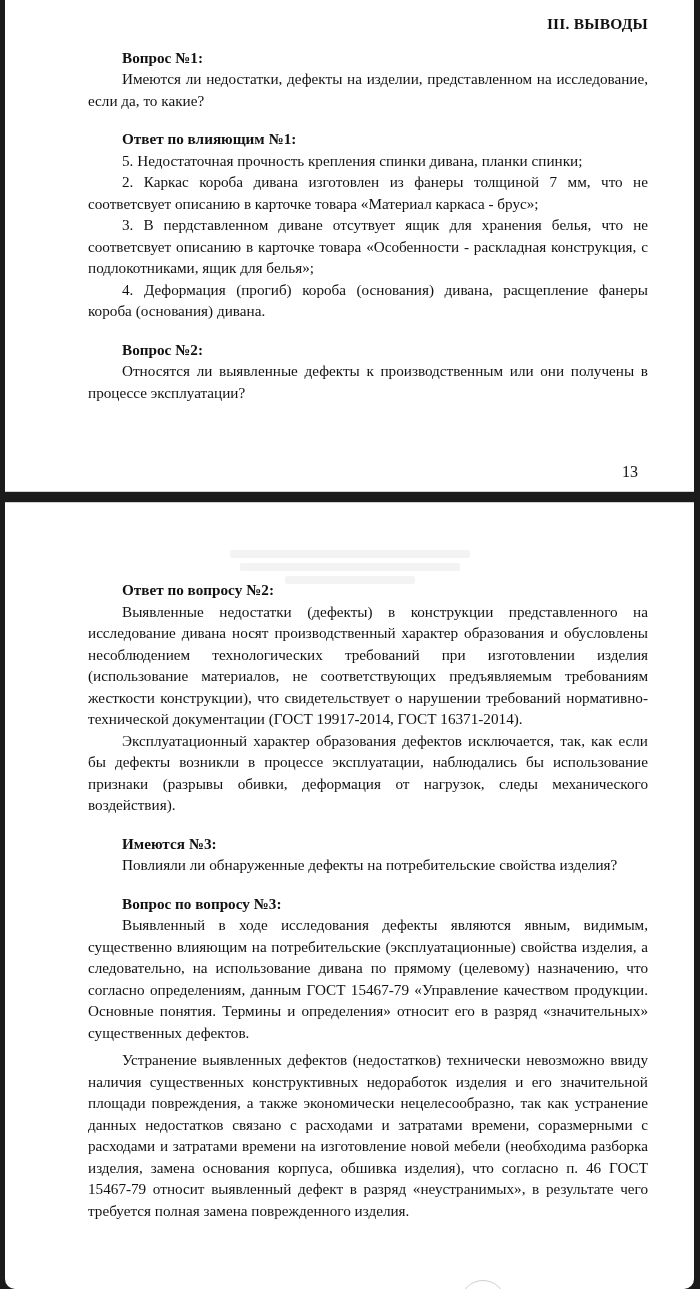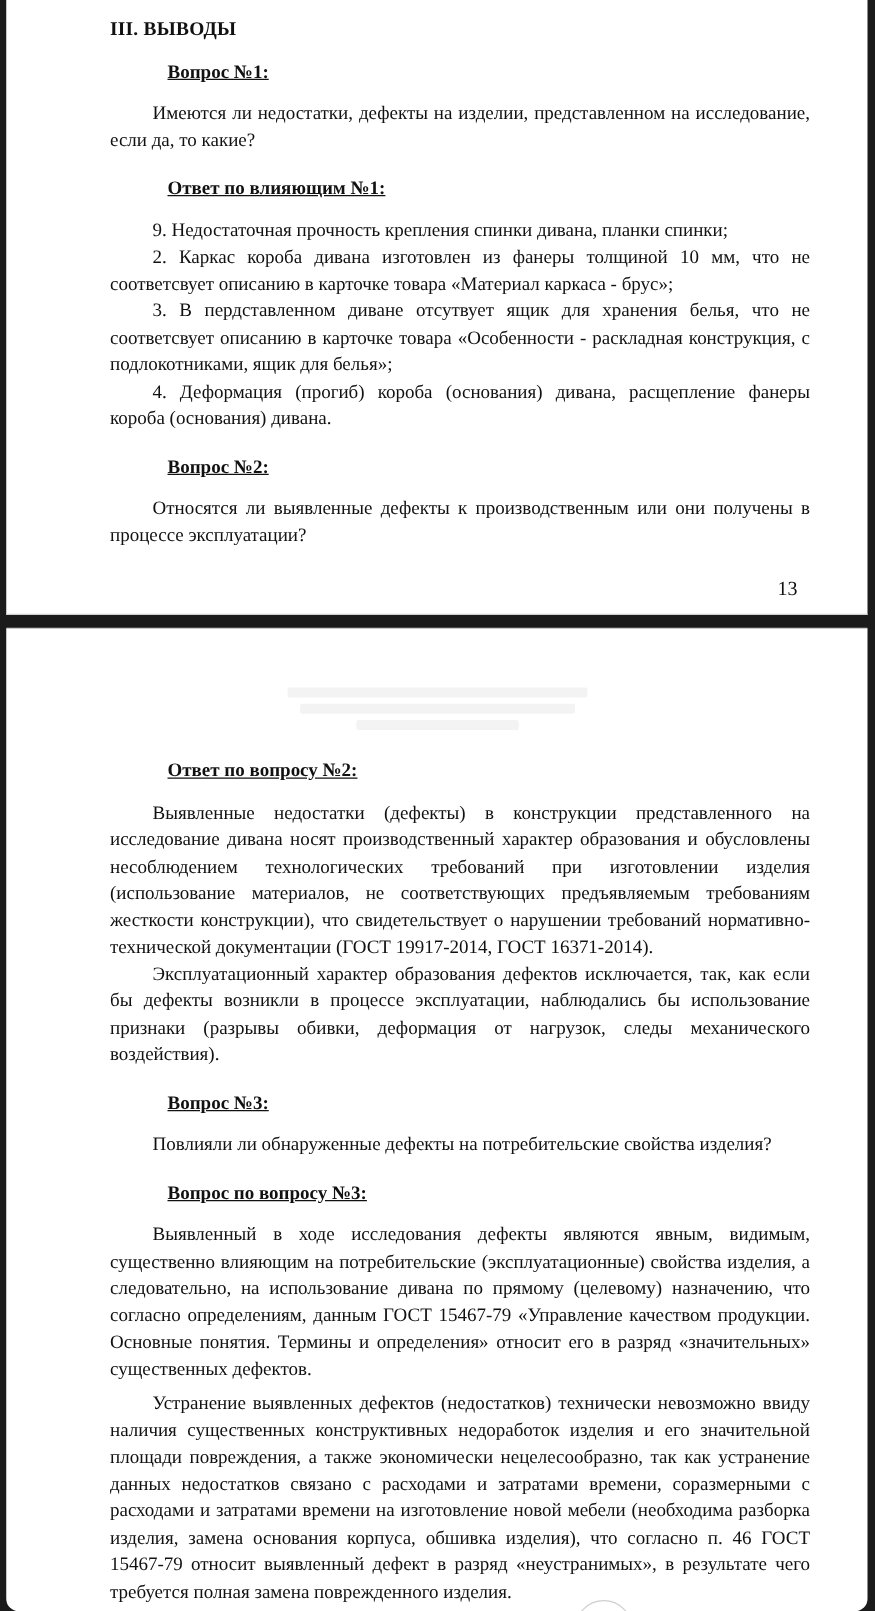--- a/index.html
+++ b/index.html
@@ -16,23 +16,23 @@
       box-sizing:border-box;
     }
     #page1 { top:0; height:492px; border-bottom:1px solid #d0d0d0; }
     #page2 { top:502px; height:787px; border-top:1px solid #d0d0d0; border-radius:0 0 10px 10px; }
     .content {
       position:absolute; left:83px; width:560px;
       font-size:15.2px; line-height:21.5px;
       text-align:justify;
     }
     #page1 .content { top:13px; }
-    #page2 .content { top:91px; }
-    .title { text-align:left; font-weight:bold; font-size:15.5px; margin:0 0 12px 0; letter-spacing:0.2px; }
-    .heading { font-weight:bold; margin:12px; text-indent:34px;text-decoration:underline; }
+    #page2 .content { top:76px; }
+    .title { text-align:right; font-weight:bold; font-size:15.5px; margin:0 0 12px 0; letter-spacing:0.2px; }
+    .heading { font-weight:bold; margin:0; text-indent:34px; }
     p.para { margin:0; text-indent:34px; }
     .block { margin-bottom:17px; }
     .page-number {
       position:absolute; right:56px; top:463px;
       font-size:16px;
     }
     .faint-header {
       position:absolute; top:42px; left:0; width:100%; height:50px;
     }
     .faint-line {
@@ -50,22 +50,22 @@
   <div class="content">
     <div class="title">III. ВЫВОДЫ</div>
 
     <div class="block">
       <p class="heading">Вопрос №1:</p>
       <p class="para">Имеются ли недостатки, дефекты на изделии, представленном на исследование, если да, то какие?</p>
     </div>
 
     <div class="block">
       <p class="heading">Ответ по влияющим №1:</p>
-      <p class="para">9. Недостаточная прочность крепления спинки дивана, планки спинки;</p>
-      <p class="para">2. Каркас короба дивана изготовлен из фанеры толщиной 10 мм, что не соответсвует описанию в карточке товара «Материал каркаса - брус»;</p>
+      <p class="para">5. Недостаточная прочность крепления спинки дивана, планки спинки;</p>
+      <p class="para">2. Каркас короба дивана изготовлен из фанеры толщиной 7 мм, что не соответсвует описанию в карточке товара «Материал каркаса - брус»;</p>
       <p class="para">3. В пердставленном диване отсутвует ящик для хранения белья, что не соответсвует описанию в карточке товара «Особенности - раскладная конструкция, с подлокотниками, ящик для белья»;</p>
       <p class="para">4. Деформация (прогиб) короба (основания) дивана, расщепление фанеры короба (основания) дивана.</p>
     </div>
 
     <div class="block">
       <p class="heading">Вопрос №2:</p>
       <p class="para">Относятся ли выявленные дефекты к производственным или они получены в процессе эксплуатации?</p>
     </div>
   </div>
   <div class="page-number">13</div>
@@ -79,21 +79,21 @@
   </div>
 
   <div class="content">
     <div class="block">
       <p class="heading">Ответ по вопросу №2:</p>
       <p class="para">Выявленные недостатки (дефекты) в конструкции представленного на исследование дивана носят производственный характер образования и обусловлены несоблюдением технологических требований при изготовлении изделия (использование материалов, не соответствующих предъявляемым требованиям жесткости конструкции), что свидетельствует о нарушении требований нормативно-технической документации (ГОСТ 19917-2014, ГОСТ 16371-2014).</p>
       <p class="para">Эксплуатационный характер образования дефектов исключается, так, как если бы дефекты возникли в процессе эксплуатации, наблюдались бы использование признаки (разрывы обивки, деформация от нагрузок, следы механического воздействия).</p>
     </div>
 
     <div class="block">
-      <p class="heading">Вопрос №3:</p>
+      <p class="heading">Имеются №3:</p>
       <p class="para">Повлияли ли обнаруженные дефекты на потребительские свойства изделия?</p>
     </div>
 
     <div class="block">
       <p class="heading">Вопрос по вопросу №3:</p>
       <p class="para">Выявленный в ходе исследования дефекты являются явным, видимым, существенно влияющим на потребительские (эксплуатационные) свойства изделия, а следовательно, на использование дивана по прямому (целевому) назначению, что согласно определениям, данным ГОСТ 15467-79 «Управление качеством продукции. Основные понятия. Термины и определения» относит его в разряд «значительных» существенных дефектов.</p>
       <p class="para" style="margin-top:6px;">Устранение выявленных дефектов (недостатков) технически невозможно ввиду наличия существенных конструктивных недоработок изделия и его значительной площади повреждения, а также экономически нецелесообразно, так как устранение данных недостатков связано с расходами и затратами времени, соразмерными с расходами и затратами времени на изготовление новой мебели (необходима разборка изделия, замена основания корпуса, обшивка изделия), что согласно п. 46 ГОСТ 15467-79 относит выявленный дефект в разряд «неустранимых», в результате чего требуется полная замена поврежденного изделия.</p>
     </div>
   </div>
   <div class="stamp-arc"></div>

